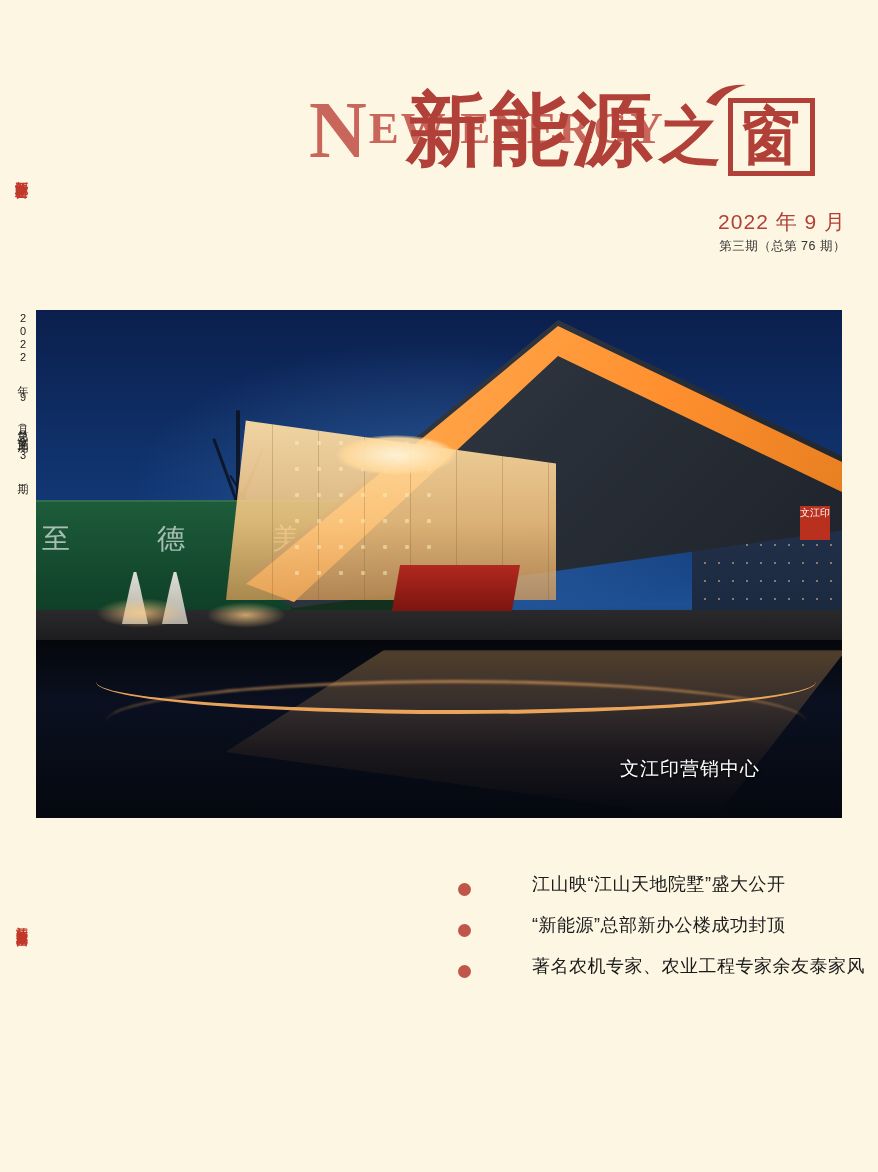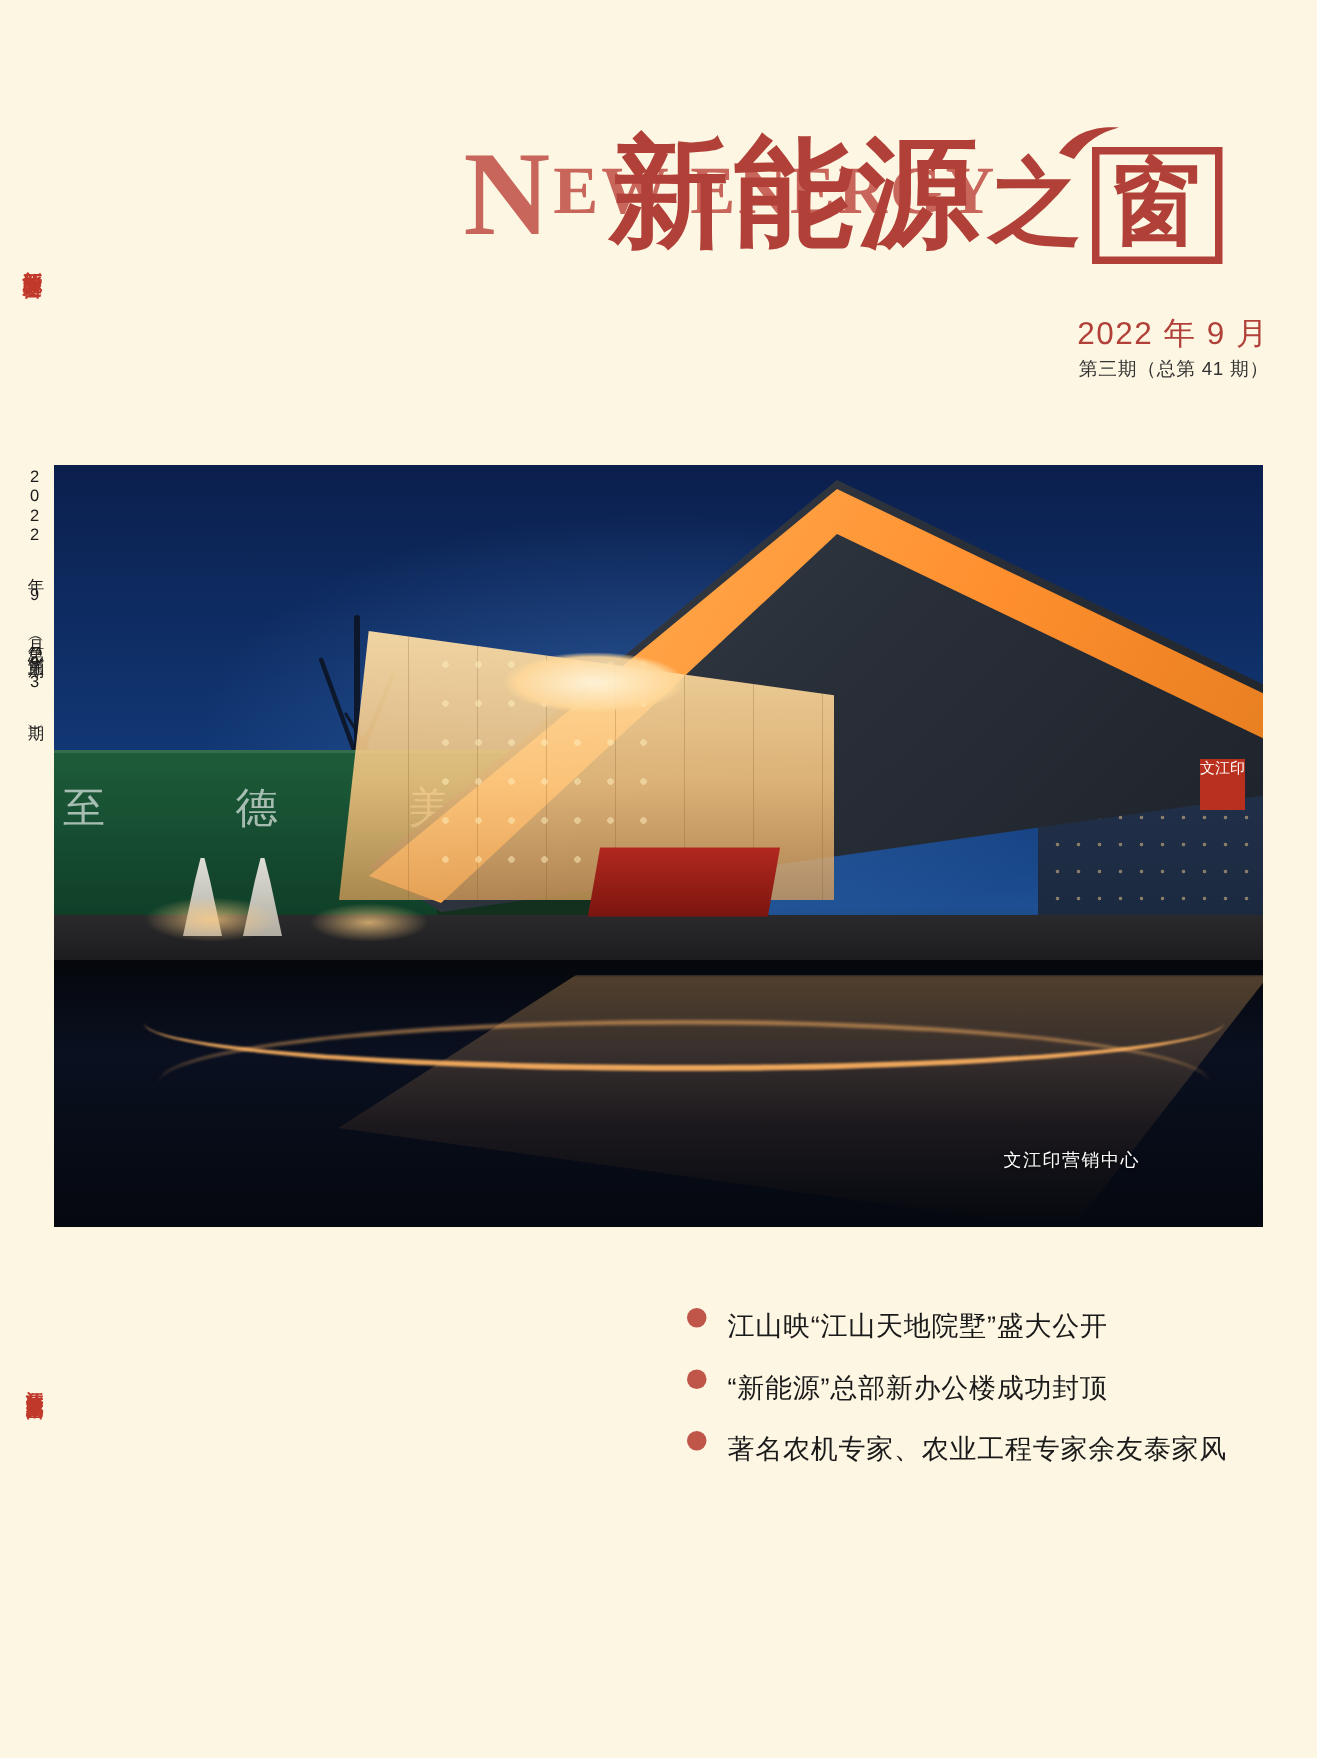--- a/index.html
+++ b/index.html
@@ -297,35 +297,36 @@
     position: absolute;
     background: radial-gradient(ellipse at center, rgba(255,205,130,.75), rgba(255,180,90,0) 70%);
   }
   .sign-right {
     position: absolute; right: 12px; top: 196px; width: 30px; height: 34px;
     background: #b9301f; color: #fff; font-size: 10px; line-height: 1.05;
     text-align: center; padding-top: 2px; box-sizing: border-box;
   }
   .photo-caption {
     position: absolute; right: 82px; bottom: 36px;
-    color: #fff; font-size: 12px; letter-spacing: 1px;
+    color: #fff; font-size: 19px; letter-spacing: 1px;
     text-shadow: 0 1px 3px rgba(0,0,0,.9);
   }
 
   
   .headlines {
     position: absolute;
     left: 458px;
     top: 872px;
     width: 400px;
   }
   .headline {
     display: flex;
-    align-items: flex-start;
+    align-items: flex-end;
     margin-bottom: 17px;
+    gap: 47px;
   }
   .bullet {
     width: 13px; height: 13px;
     border-radius: 50%;
     background: #c0554a;
     flex: 0 0 13px;
     margin-right: 14px;
   }
   .headline-text {
     font-size: 18px;
@@ -350,21 +351,21 @@
     <div class="en-title">
       <span class="cap">N</span><span>EW ENERGY</span>
     </div>
     <div class="cn-title">
       <span>新能源</span><span class="zhi">之</span><span class="chuang">窗</span>
     </div>
     <svg class="bird" viewBox="0 0 44 30">
       <path d="M2 20 C12 6, 26 2, 42 3 C30 6, 20 12, 12 24 Z" fill="#b04038"></path>
     </svg>
     <div class="issue-date">2022 年 9 月</div>
-    <div class="issue-no">第三期（总第 41 期）</div>
+    <div class="issue-no">第三期（总第 76 期）</div>
   </div>
 
   <div class="cover-photo">
     <div class="sky"></div>
     <div class="sky-glow"></div>
     <div class="city-right"></div>
     <div class="city-lights"></div>
 
     <div class="tree">
       <div class="branch" style="left:80px;top:60px;width:4px;height:200px;"></div>

